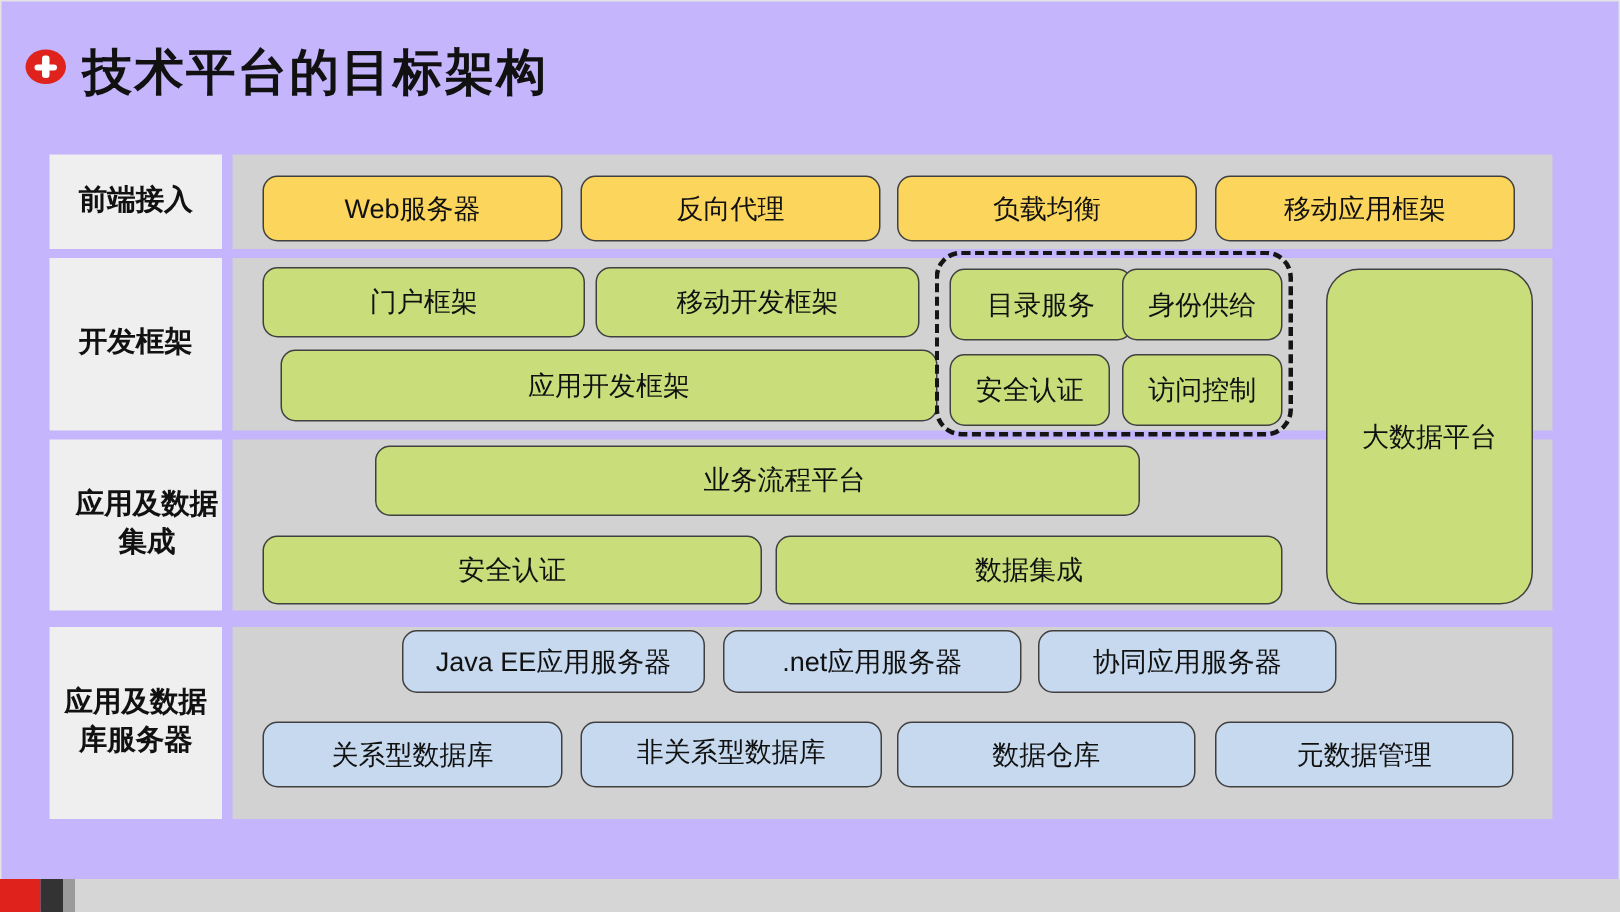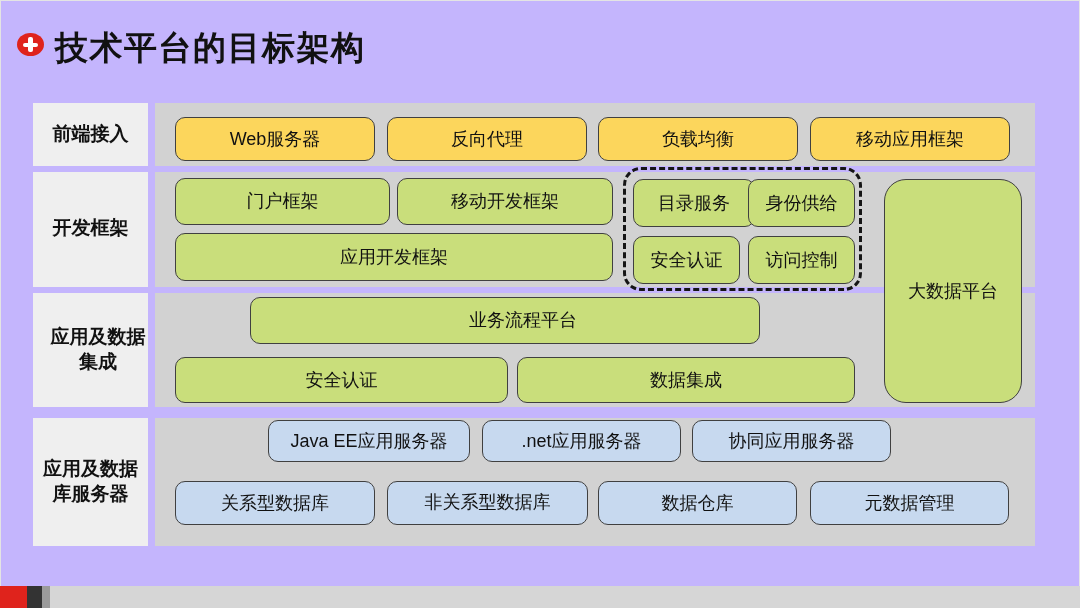--- a/index.html
+++ b/index.html
@@ -46,38 +46,38 @@
   <div class="page-title">技术平台的目标架构</div>
 
   <div class="band" style="top:103px;height:63px;"></div>
   <div class="band" style="top:172px;height:115px;"></div>
   <div class="band" style="top:293px;height:114px;"></div>
   <div class="band" style="top:418px;height:128px;"></div>
 
   <div class="row-label" style="top:103px;height:63px;">
     <div class="inner">前端接入</div>
   </div>
-  <div class="row-label" style="top:172px;height:115px;font-family:Liberation Mono, monospace;">
+  <div class="row-label" style="top:172px;height:115px;">
     <div class="inner">开发框架</div>
   </div>
   <div class="row-label" style="top:293px;height:114px;justify-content:flex-end;">
     <div class="inner">应用及数据集成</div>
   </div>
   <div class="row-label" style="top:418px;height:128px;">
     <div class="inner">应用及数据库服务器</div>
   </div>
 
   <div class="box yellow" style="left:175px;top:117px;width:200px;height:44px;">Web服务器</div>
   <div class="box yellow" style="left:387px;top:117px;width:200px;height:44px;">反向代理</div>
   <div class="box yellow" style="left:598px;top:117px;width:200px;height:44px;">负载均衡</div>
   <div class="box yellow" style="left:810px;top:117px;width:200px;height:44px;">移动应用框架</div>
 
   <div class="box green" style="left:175px;top:178px;width:215px;height:47px;">门户框架</div>
   <div class="box green" style="left:397px;top:178px;width:216px;height:47px;">移动开发框架</div>
-  <div class="box green" style="left:175px;top:233px;width:438px;height:48px;">应用开发框架</div>
+  <div class="box green" style="left:187px;top:233px;width:438px;height:48px;">应用开发框架</div>
 
   <div class="dashed-group" style="left:623px;top:167px;width:239px;height:124px;"></div>
   <div class="box green" style="left:633px;top:179px;width:122px;height:48px;">目录服务</div>
   <div class="box green" style="left:748px;top:179px;width:107px;height:48px;">身份供给</div>
   <div class="box green" style="left:633px;top:236px;width:107px;height:48px;">安全认证</div>
   <div class="box green" style="left:748px;top:236px;width:107px;height:48px;">访问控制</div>
 
   <div class="box green bigdata" style="left:884px;top:179px;width:138px;height:224px;">大数据平台</div>
 
   <div class="box green" style="left:250px;top:297px;width:510px;height:47px;padding-left:36px;">业务流程平台</div>

